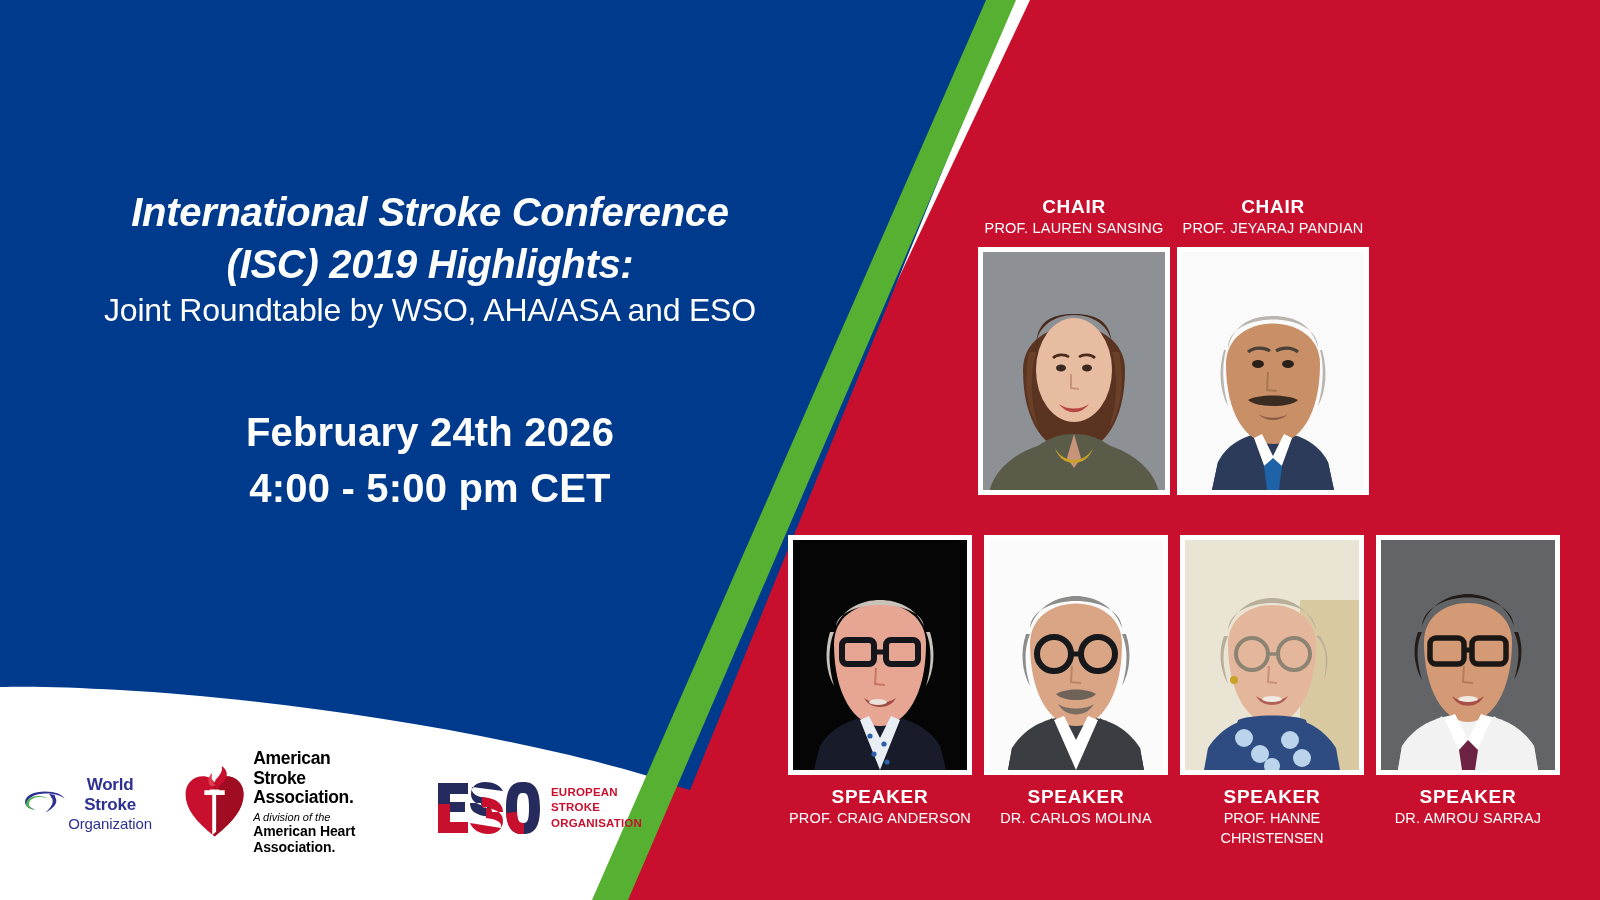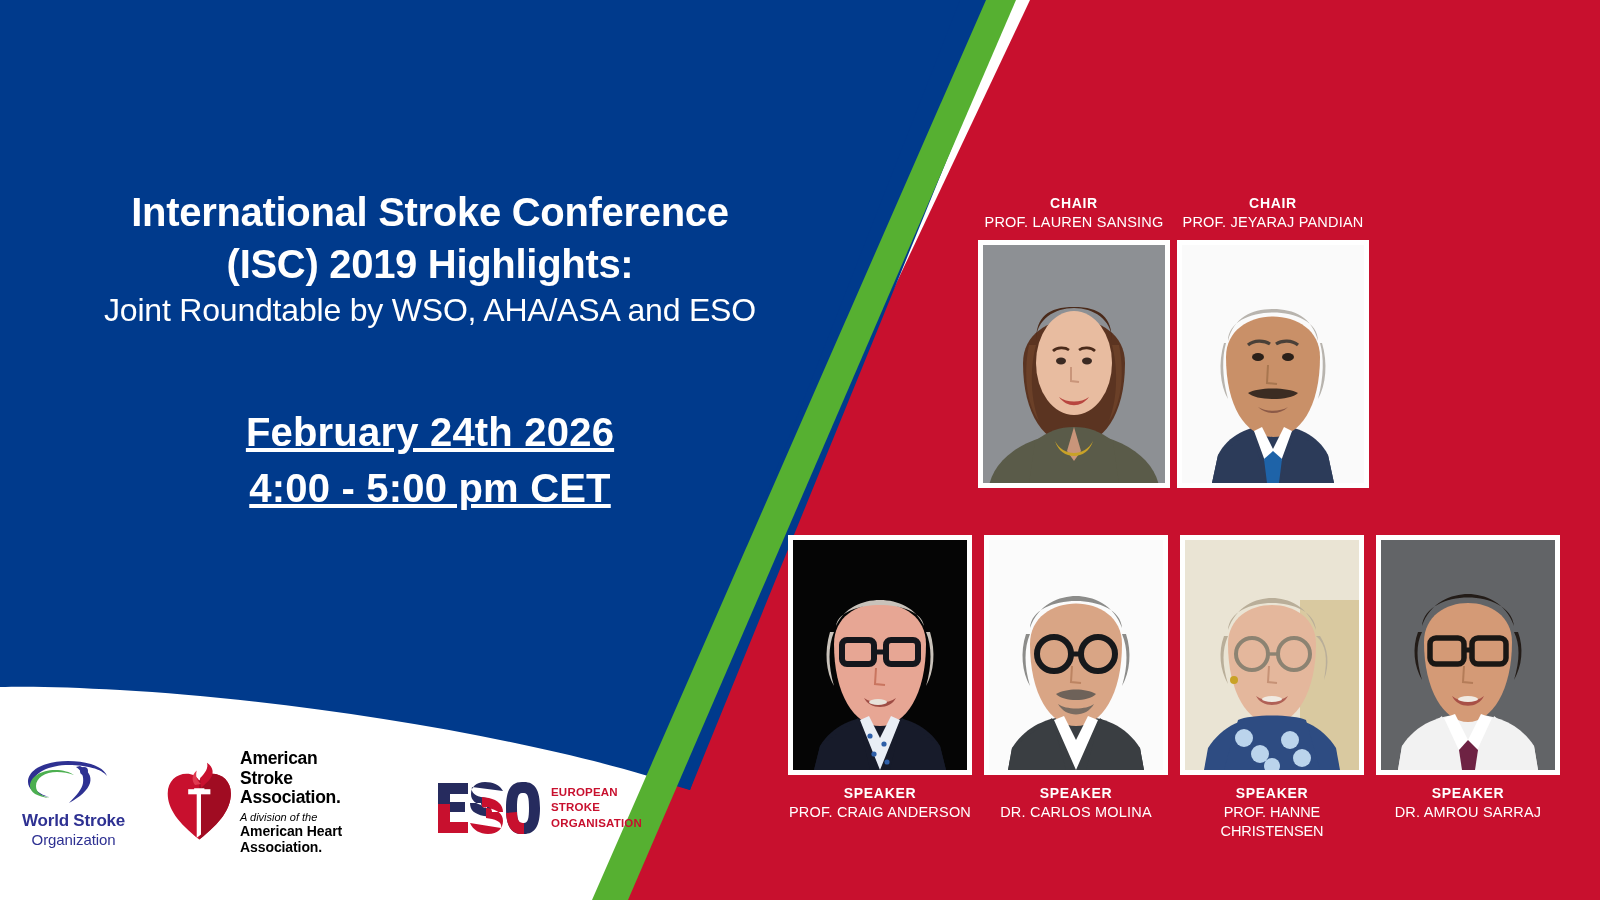--- a/index.html
+++ b/index.html
@@ -20,45 +20,45 @@
     position:absolute; left:0; top:0; width:860px; height:700px;
     z-index:3;
     display:flex; flex-direction:column;
     align-items:center;
     padding-top:186px;
   }
   .title-block { width:820px; text-align:center; color:#ffffff; }
   .title-line {
     font-size:40px; font-weight:700; line-height:1.30;
     letter-spacing:-0.3px;
+    font-style:italic;
   }
   .subtitle-line {
     font-size:32px; font-weight:400; line-height:1.30;
     letter-spacing:-0.2px;
   }
   .when-block {
     width:820px; text-align:center; color:#ffffff;
     margin-top:72px;
   }
   .when-line {
     font-size:40px; font-weight:700; line-height:1.42;
     letter-spacing:0.2px;
-    text-decoration:underline;
   }
 
   
   .logos {
     position:absolute; left:22px; top:742px;
     width:620px; height:120px;
     display:flex; align-items:center; gap:0px;
     z-index:5;
   }
   .logo { display:flex; align-items:center; }
 
-  .wso-logo { width:130px; flex-direction:column; align-items:flex-start; }
+  .wso-logo { width:130px; align-items:center; }
   .wso-mark { width:92px; height:52px; }
   .wso-text { text-align:center; color:#2e3192; margin-top:3px; }
   .wso-t1 { font-size:17px; font-weight:700; letter-spacing:-0.2px; }
   .wso-t2 { font-size:15px; font-weight:400; letter-spacing:-0.1px; }
 
   .aha-logo { margin-left:32px; align-items:center; }
   .aha-mark { width:78px; height:92px; }
   .aha-text { margin-left:8px; color:#000000; }
   .aha-t { font-size:17.5px; font-weight:700; line-height:1.12; letter-spacing:-0.3px; }
   .aha-sub1 { font-size:11px; font-style:italic; font-weight:400; margin-top:3px; }
@@ -68,21 +68,21 @@
   .eso-mark { width:108px; height:58px; }
   .eso-text { margin-left:9px; color:#c8102e; }
   .eso-t { font-size:11.5px; font-weight:700; line-height:1.34; letter-spacing:0.2px; }
 
   
   .right-panel { position:absolute; left:690px; top:0; width:910px; height:900px; z-index:4; }
 
   .chair-row { position:absolute; left:0; top:0; width:910px; }
   .chair-card { position:absolute; width:192px; }
   .chair-label { text-align:center; color:#ffffff; }
-  .role { font-size:14px; font-weight:700; letter-spacing:0.7px; line-height:1.34; }
+  .role { font-size:19px; font-weight:700; letter-spacing:0.7px; line-height:1.34; }
   .pname { font-size:14.5px; font-weight:400; letter-spacing:0.2px; line-height:1.36; }
   .photo-frame {
     background:#ffffff; padding:5px;
     box-shadow:0 0 0 0 rgba(0,0,0,0);
   }
   .photo { width:100%; height:100%; display:block; overflow:hidden; position:relative; }
   .photo svg { display:block; width:100%; height:100%; }
 
   .spk-row { position:absolute; left:0; }
   .spk-card { position:absolute; width:184px; }

